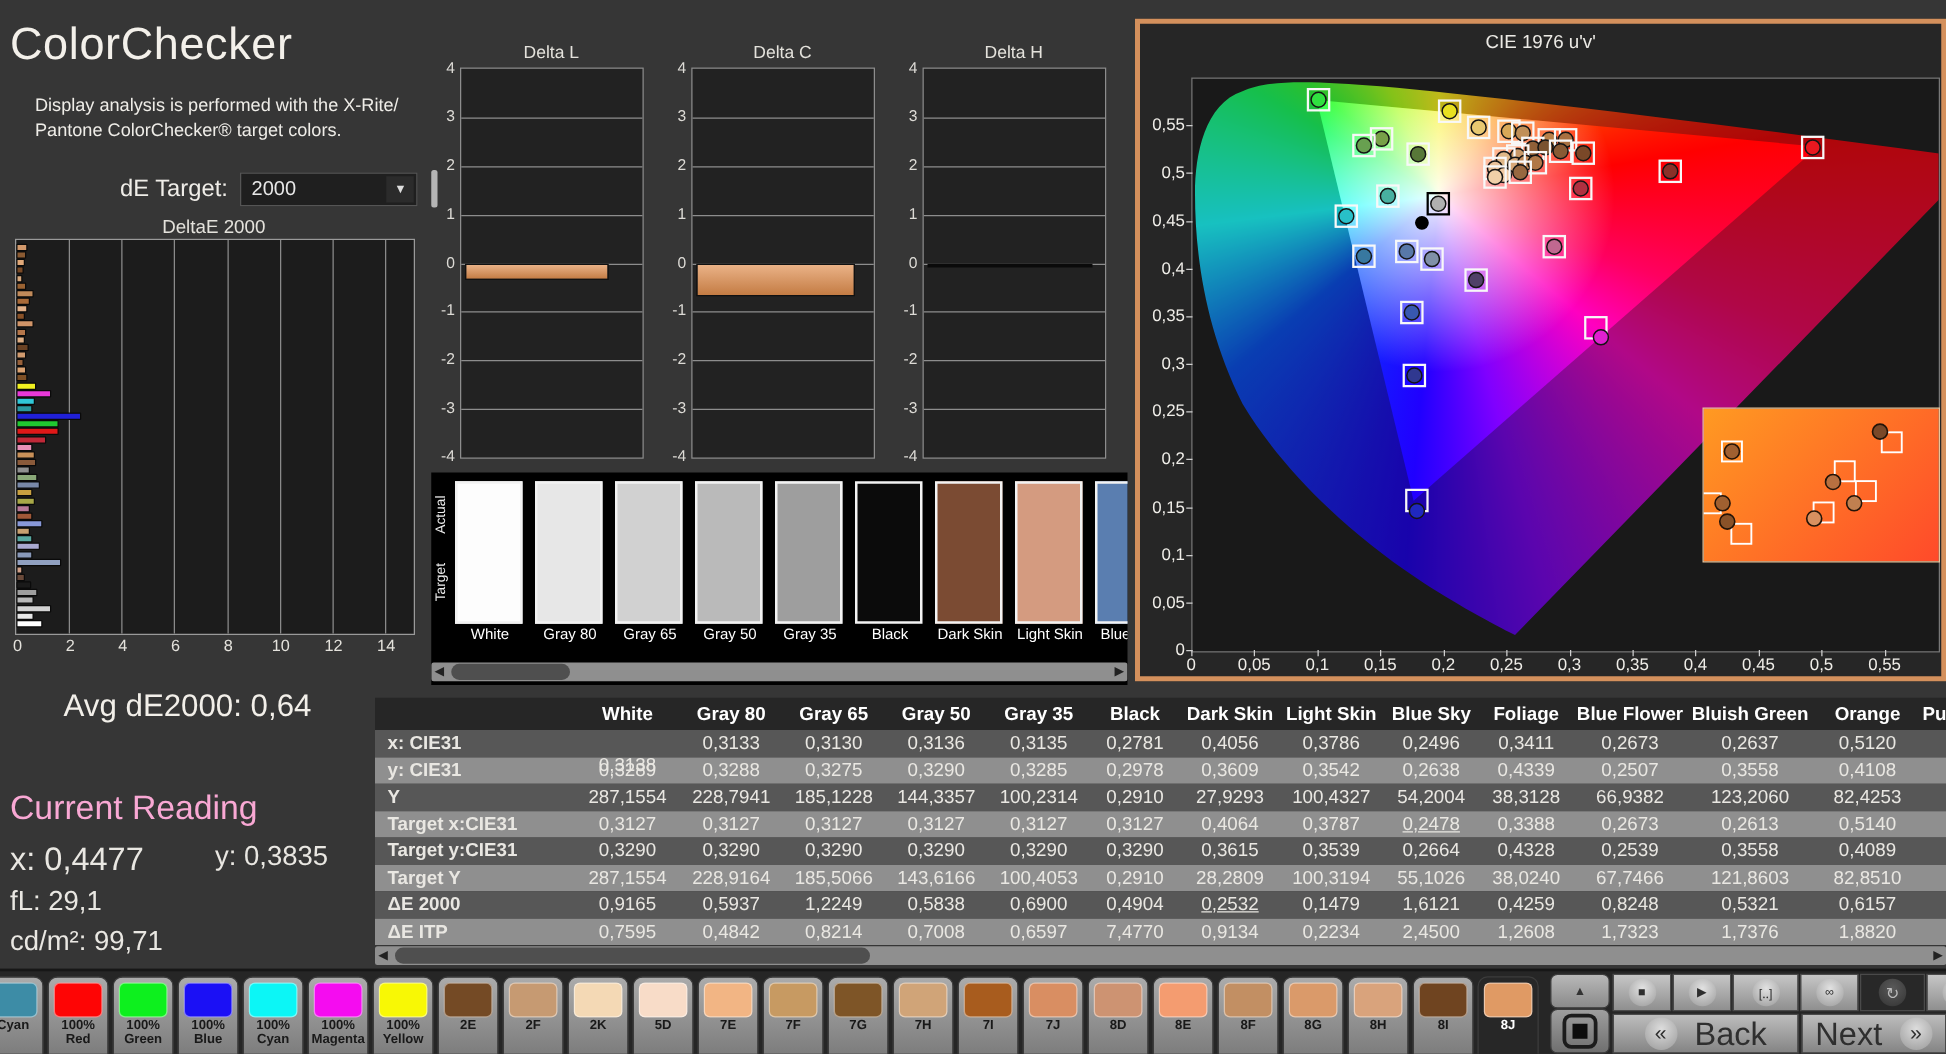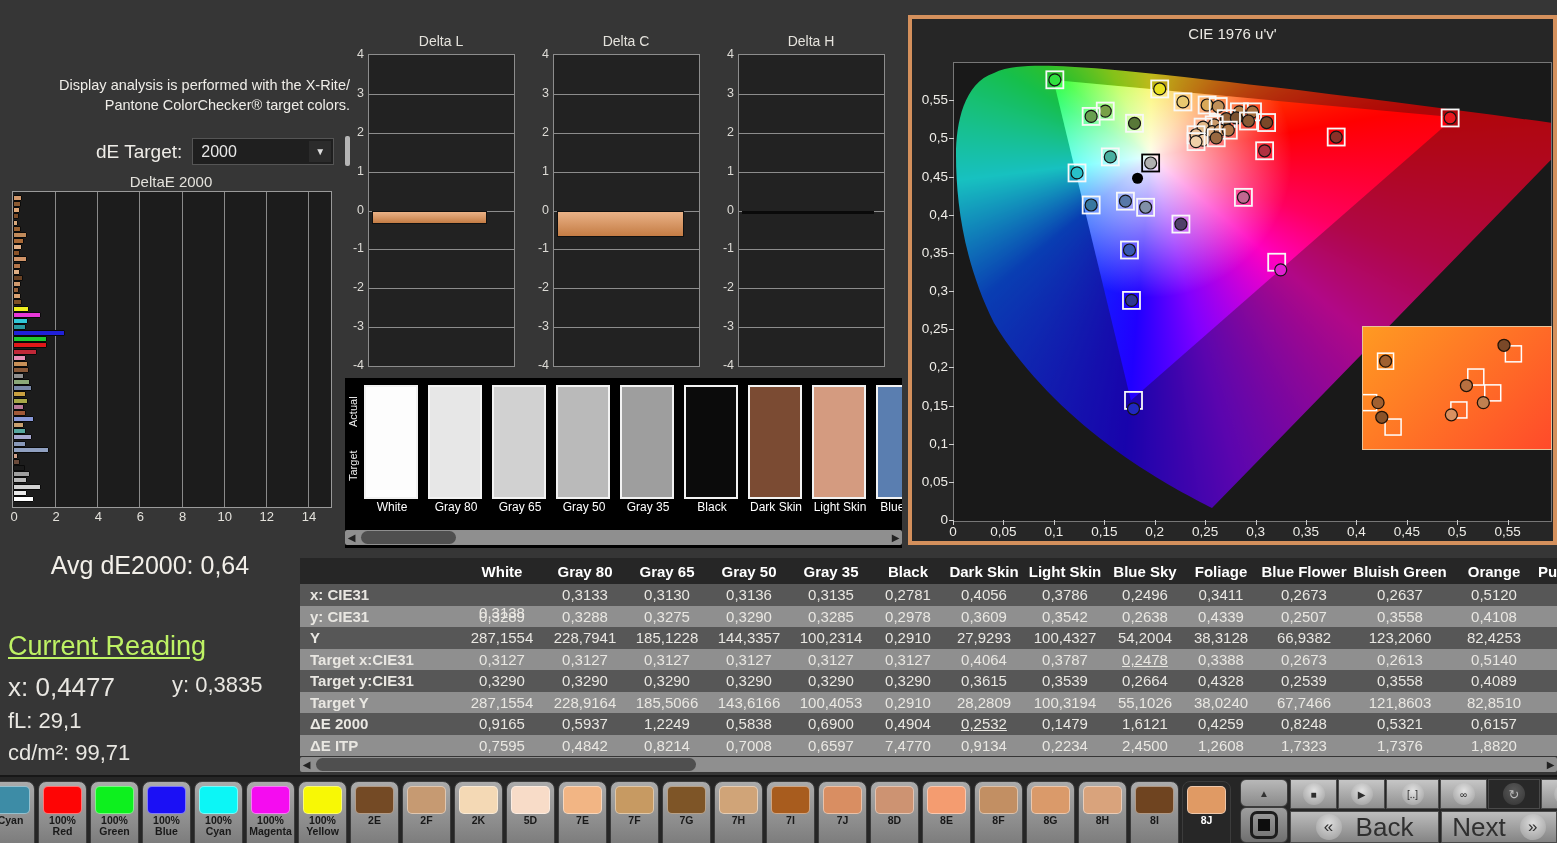--- a/index.html
+++ b/index.html
@@ -1,36 +1,36 @@
 <!DOCTYPE html>
 <html><head>
 <meta charset="utf-8">
 <style>
   html,body{margin:0;padding:0;background:#363636;width:1557px;height:843px;overflow:hidden;
     font-family:"Liberation Sans",sans-serif;color:#e9e7e2;-webkit-font-smoothing:antialiased;}
   .abs{position:absolute;}
   
   #app{position:relative;width:1557px;height:843px;}
   #title{left:8px;top:14px;font-size:36px;font-weight:400;color:#f3f0ea;letter-spacing:.5px;}
-  #desc{left:28px;top:76px;width:322px;font-size:14.5px;line-height:1.35;text-align:right;color:#efede8;}
+  #desc{left:28px;top:76px;width:322px;font-size:14.5px;line-height:1.35;text-align:left;color:#efede8;}
   #formula-row{left:96px;top:138px;font-size:19px;color:#efede8;display:flex;align-items:center;gap:10px;}
   #formula-select{width:132px;height:25px;background:#1f1f1f;border:1px solid #555;display:flex;align-items:center;
     font-size:16px;color:#e8e8e8;padding-left:8px;position:relative;}
   #formula-select .dd-arrow{position:absolute;right:2px;top:2px;bottom:2px;width:22px;background:#2b2b2b;
     display:flex;align-items:center;justify-content:center;font-size:10px;color:#ddd;}
   .chart-title{font-size:15px;color:#e4e2dc;text-align:center;}
   #deltae-title{left:12px;top:173px;width:318px;}
   #deltae-plot{left:12px;top:191px;width:318px;height:315px;background:#1c1c1c;border:1px solid #9a9a9a;overflow:hidden;}
   .vgrid{position:absolute;top:0;bottom:0;width:1px;background:#8a8a8a;}
   .hbar{position:absolute;height:4px;border:1px solid #0a0a0a;border-radius:1px;}
   #deltae-xlabels{left:6px;top:509px;width:330px;height:14px;font-size:13px;color:#e4e2dc;}
   #deltae-xlabels span{position:absolute;transform:translateX(-50%);}
   #stat-avg{left:0;top:551px;width:300px;text-align:center;font-size:25px;color:#f2efe9;}
   #stat-max{left:0;top:587px;width:300px;text-align:center;font-size:25px;color:#f2efe9;}
-  #stat-current{left:8px;top:631px;font-size:27px;color:#bef264;text-decoration:underline;}
+  #stat-current{left:8px;top:631px;font-size:27px;color:#f9a8d4;}
   #stat-x{left:8px;top:672px;font-size:26px;}
   #stat-y{left:172px;top:672px;font-size:22px;}
   #stat-fl{left:8px;top:708px;font-size:22px;}
   #stat-cd{left:8px;top:740px;font-size:22px;}
   #splitter{left:345px;top:136px;width:5px;height:30px;background:#b5b5b5;border-radius:2px;}
   
   .mini-title{position:absolute;top:33px;width:146px;text-align:center;font-size:14px;color:#e4e2dc;}
   .mini-panel{position:absolute;top:54px;width:145px;height:311px;background:#222;border:1px solid #8d8d8d;}
   .mini-grid{position:absolute;left:0;right:0;height:1px;background:#8d8d8d;}
   .mini-tick{position:absolute;width:22px;text-align:right;font-size:12.5px;color:#dddbd6;}
@@ -84,20 +84,21 @@
   .nav-btn{position:absolute;top:811px;height:32px;background:linear-gradient(#bdbdbd,#848484);border:1px solid #4a4a4a;
     box-sizing:border-box;display:flex;align-items:center;justify-content:center;gap:14px;font-size:26px;color:#2f2f2f;}
   .nav-btn .circ{width:26px;height:26px;border-radius:50%;background:radial-gradient(circle at 50% 35%,#ddd,#999);
     display:flex;align-items:center;justify-content:center;font-size:17px;color:#2e2e2e;}
 </style>
 </head>
 <body>
 
 <div id="app">
 
+  <div class="abs" id="title">ColorChecker</div>
   <div class="abs" id="desc">Display analysis is performed with the X-Rite/ Pantone ColorChecker® target colors.</div>
   <div class="abs" id="formula-row">
     <span>dE Target:</span>
     <span id="formula-select">
       <span>2000</span>
       <span class="dd-arrow">▼</span>
     </span>
   </div>
   <div class="abs chart-title" id="deltae-title">DeltaE 2000</div>
   <div class="abs" id="deltae-plot">

